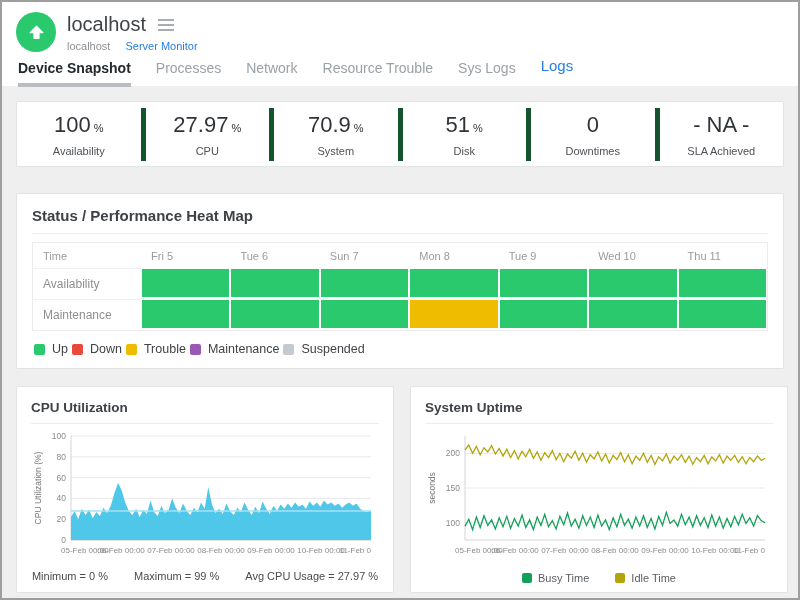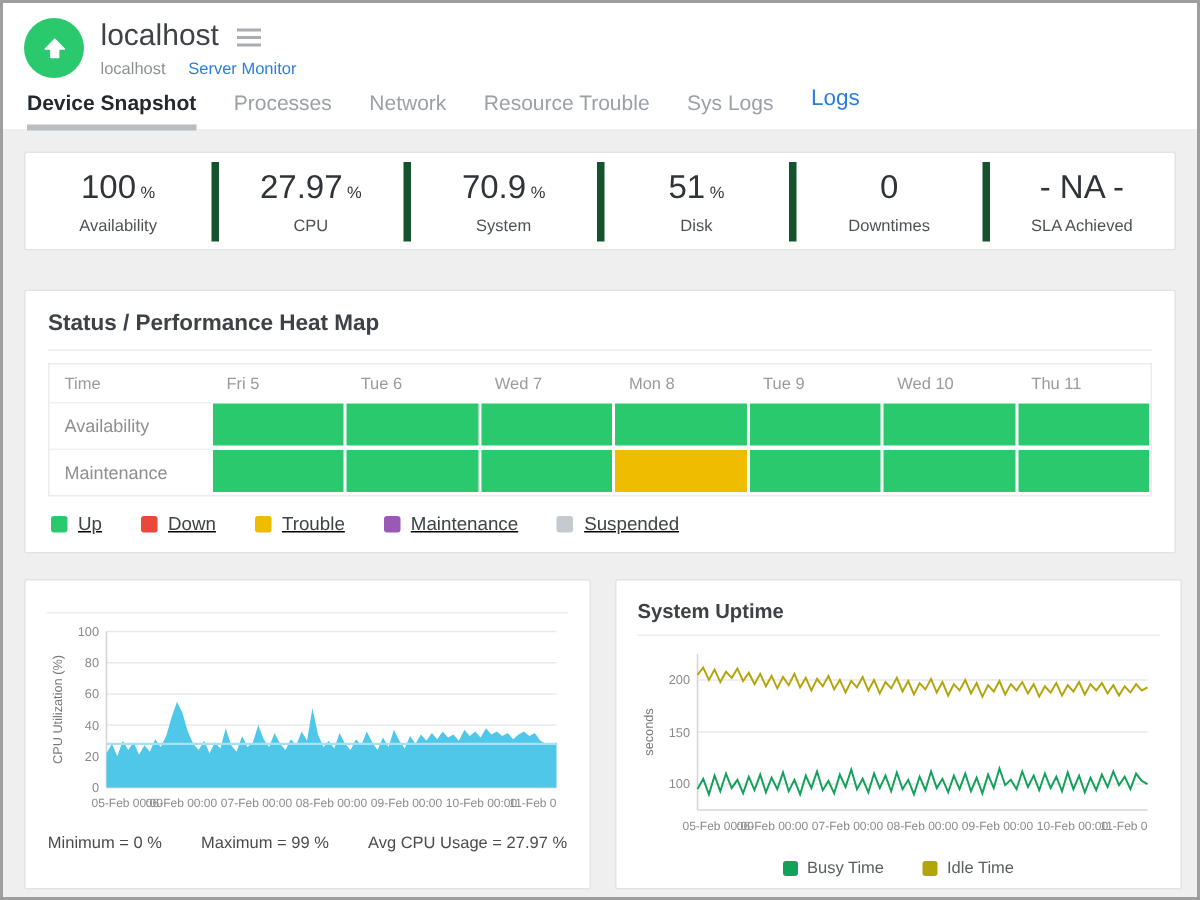--- a/index.html
+++ b/index.html
@@ -37,21 +37,21 @@
   
   .heatmap-card { padding:13px 15px 12px 15px; margin-bottom:17px; }
   .section-title { font-size:15px; font-weight:600; color:#3e4246; }
   .section-divider { border-top:1px solid #ededed; margin:9px 0 8px 0; }
   .hm-table { border:1px solid #ececec; }
   .hm-grid-row { display:grid; grid-template-columns:108px repeat(7, 1fr); }
   .hm-head-cell { font-size:11px; color:#9b9b9b; padding:7px 10px 6px 10px; }
   .hm-label-cell { font-size:12px; color:#8f8f8f; padding:8px 10px; border-top:1px solid #f1f1f1; display:flex; align-items:center; }
   .hm-cell { padding:1px; }
   .hm-cell-inner { height:28px; width:100%; }
-  .hm-legend { display:flex; gap:26px; margin-top:11px; margin-left:2px;text-decoration:underline; }
+  .hm-legend { display:flex; gap:4px; margin-top:11px; margin-left:2px; }
   .legend-item { display:flex; align-items:center; gap:7px; font-size:12.5px; color:#3f4347; }
   .legend-swatch { width:11px; height:11px; border-radius:2px; display:inline-block; }
 
   
   .charts-row { display:flex; gap:16px; }
   .chart-card { flex:1; padding:13px 14px 10px 14px; height:207px; }
   .chart-title { font-size:13.5px; font-weight:600; color:#3e4246; }
   .chart-divider { border-top:1px solid #ededed; margin:8px 0 4px 0; }
   .chart-footer { display:flex; justify-content:center; gap:26px; font-size:11px; color:#4b4b4b; margin-top:4px; }
   .uptime-legend { display:flex; justify-content:center; gap:26px; margin-top:6px; }
@@ -122,21 +122,21 @@
       </div>
 
     <div class="card heatmap-card">
       <div class="section-title">Status / Performance Heat Map</div>
       <div class="section-divider"></div>
       <div class="hm-table">
         <div class="hm-grid-row">
             <div class="hm-head-cell">Time</div>
             <div class="hm-head-cell">Fri 5</div>
             <div class="hm-head-cell">Tue 6</div>
-            <div class="hm-head-cell">Wed 7</div>
+            <div class="hm-head-cell">Sun 7</div>
             <div class="hm-head-cell">Mon 8</div>
             <div class="hm-head-cell">Tue 9</div>
             <div class="hm-head-cell">Wed 10</div>
             <div class="hm-head-cell">Thu 11</div>
           </div>
         <div>
             <div class="hm-grid-row">
               <div class="hm-label-cell">Availability</div>
               <div class="hm-cell">
                 <div class="hm-cell-inner" style="background: rgb(43, 201, 110);"></div>
@@ -206,20 +206,21 @@
           <div class="legend-item">
             <span class="legend-swatch" style="background: rgb(196, 202, 207);"></span>
             <span>Suspended</span>
           </div>
         </div>
     </div>
 
     <div class="charts-row">
 
       <div class="card chart-card">
+        <div class="chart-title">CPU Utilization</div>
         <div class="chart-divider"></div>
         <div id="cpu-chart"><svg width="348" height="134">
               <line x1="40" x2="340" y1="112" y2="112" stroke="#e9e9e9" stroke-width="1"></line>
               <text x="35" y="115" text-anchor="end" font-size="8.5" fill="#8a8a8a">0</text>
               <line x1="40" x2="340" y1="91.2" y2="91.2" stroke="#e9e9e9" stroke-width="1"></line>
               <text x="35" y="94.2" text-anchor="end" font-size="8.5" fill="#8a8a8a">20</text>
               <line x1="40" x2="340" y1="70.4" y2="70.4" stroke="#e9e9e9" stroke-width="1"></line>
               <text x="35" y="73.4" text-anchor="end" font-size="8.5" fill="#8a8a8a">40</text>
               <line x1="40" x2="340" y1="49.6" y2="49.6" stroke="#e9e9e9" stroke-width="1"></line>
               <text x="35" y="52.6" text-anchor="end" font-size="8.5" fill="#8a8a8a">60</text>

